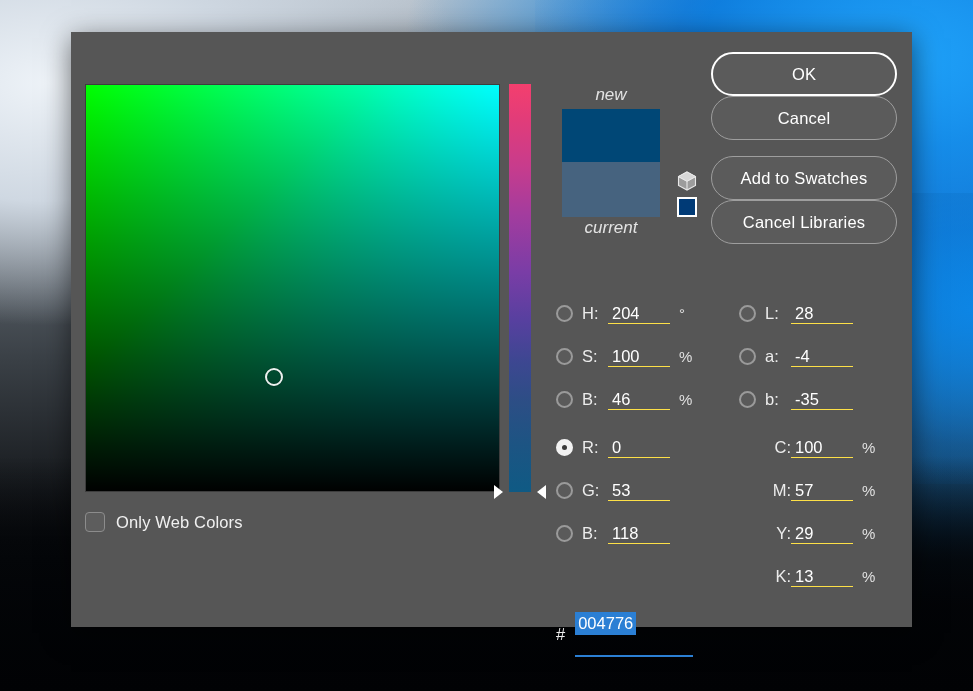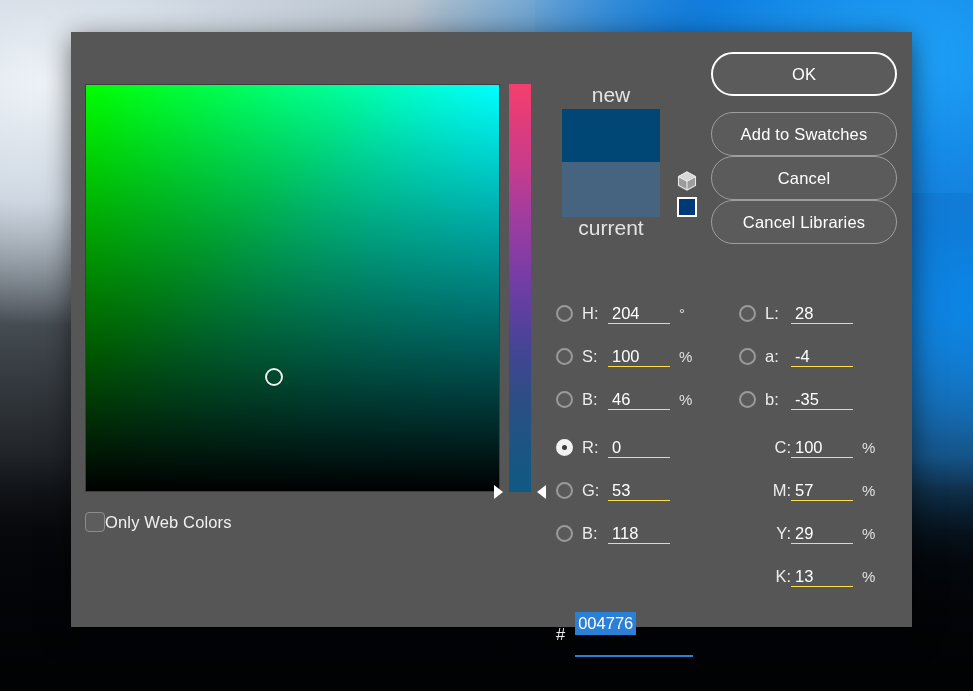--- a/index.html
+++ b/index.html
@@ -81,32 +81,32 @@
   }
   .ramp-marker.right {
     right:-11px; bottom:-7px;
     border-top:7px solid transparent; border-bottom:7px solid transparent;
     border-right:9px solid #ffffff;
   }
 
   
   #webcolors {
     position:absolute; left:14px; top:480px;
-    display:flex; align-items:center; 
+    display:flex; align-items:center; gap:11px;
   }
   #webcolors-box {
     width:20px; height:20px; border-radius:4px;
     border:1px solid #8c8c8c; background:#5d5d5d;
   }
   #webcolors-label { color:#f0f0f0; font-size:16.5px; letter-spacing:0.15px; }
 
   
   #preview { position:absolute; left:485px; top:52px; width:110px; }
   .preview-cap {
-    color:#e3e3e3; font-size:21px; text-align:center; height:22px; line-height:22px;
+    color:#e3e3e3; font-size:17px; text-align:center; height:22px; line-height:22px;font-style:italic;
   }
   #swatch-stack { width:98px; margin:3px auto 0; }
   #swatch-new { height:53px; background:#004776; }
   #swatch-current { height:55px; background:#46637f; }
 
   
   #gamut { position:absolute; left:603px; top:138px; width:26px; }
   #gamut-cube { display:block; margin:0 auto; }
   #gamut-swatch {
     width:20px; height:20px; margin:5px auto 0;
@@ -209,22 +209,22 @@
       <path d="M11 2 L19.5 6.6 L19.5 15.4 L11 20 L2.5 15.4 L2.5 6.6 Z" fill="#9c9c9c" stroke="#e8e8e8" stroke-width="1.1"></path>
       <path d="M2.5 6.6 L11 11.2 L19.5 6.6" fill="none" stroke="#e8e8e8" stroke-width="1.1"></path>
       <path d="M11 11.2 L11 20" fill="none" stroke="#e8e8e8" stroke-width="1.1"></path>
       <path d="M11 2 L19.5 6.6 L11 11.2 L2.5 6.6 Z" fill="#d8d8d8" stroke="#e8e8e8" stroke-width="1"></path>
     </svg>
     <div id="gamut-swatch"></div>
   </div>
 
   <div id="buttons">
     <div class="btn primary">OK</div>
+    <div class="btn">Cancel</div>
     <div class="btn gap">Add to Swatches</div>
-    <div class="btn">Cancel</div>
     <div class="btn">Cancel Libraries</div>
   </div>
 
   <div id="fields">
 
     <div class="frow" style="left:0; top:0;">
       <div class="radio"></div>
       <span class="flabel">H:</span>
       <span class="fvalue">204</span>
       <span class="funit">°</span>

